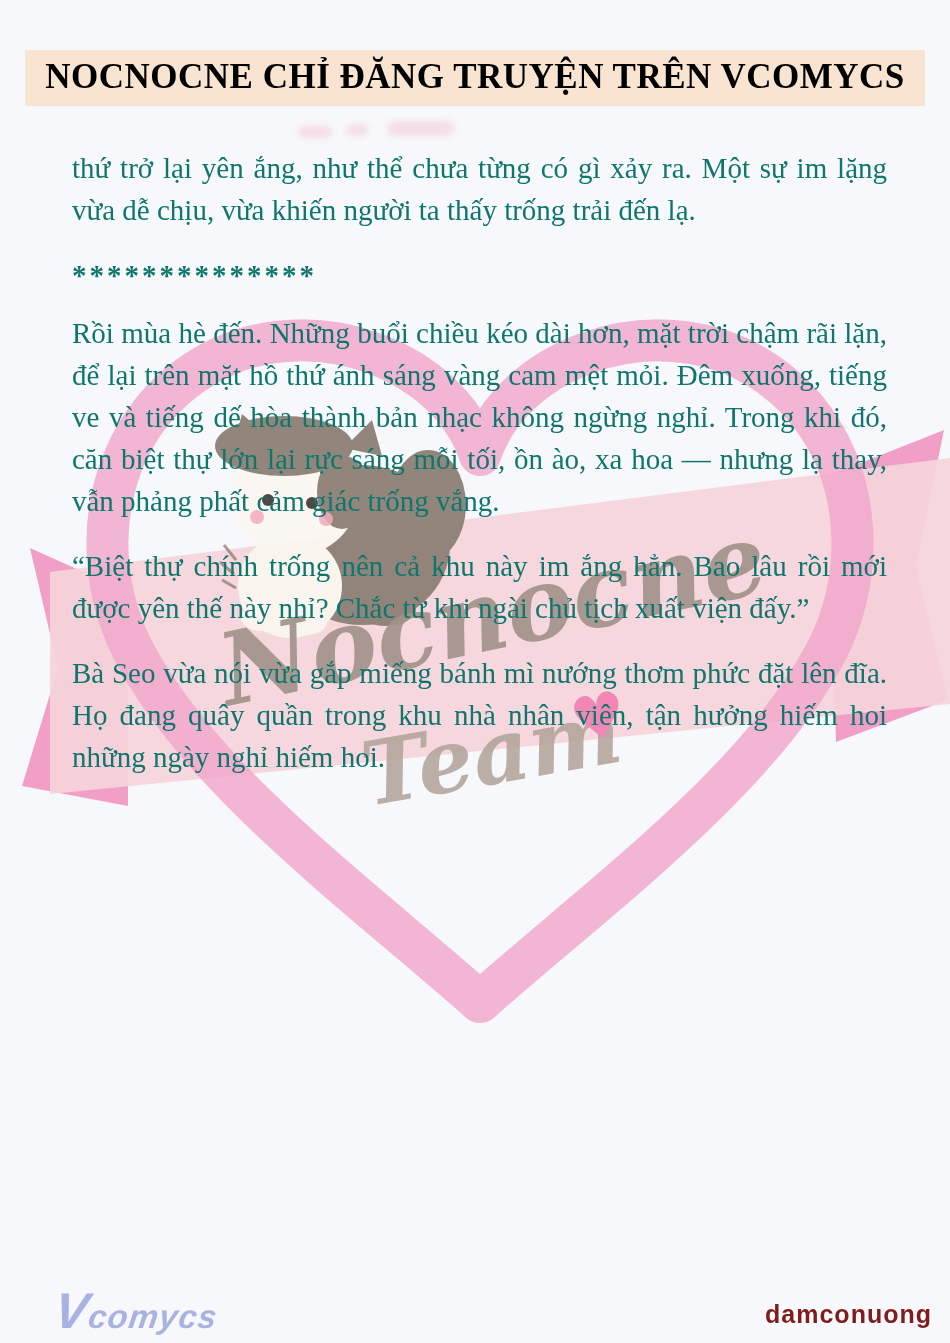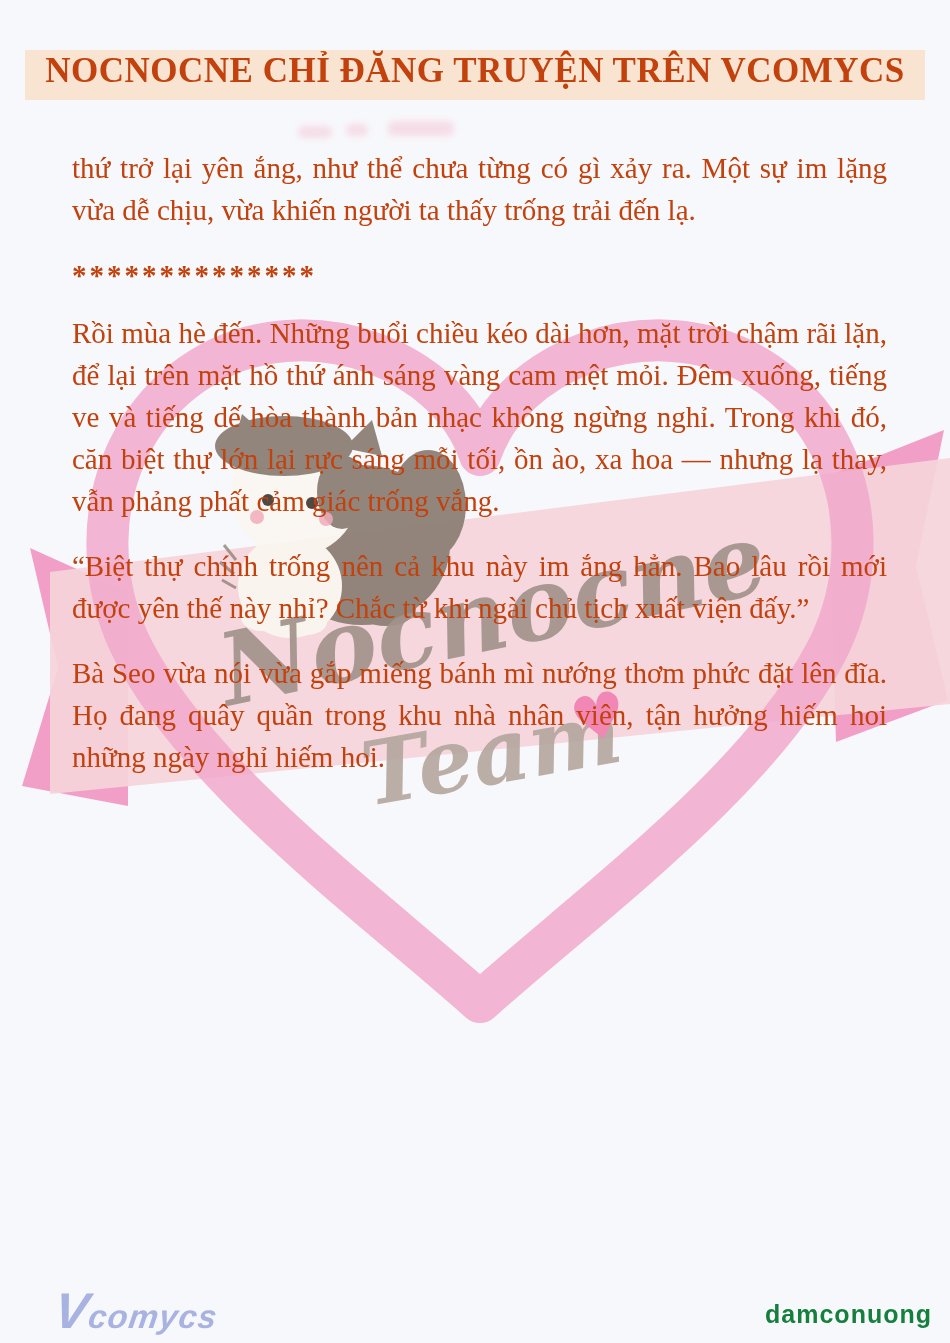--- a/index.html
+++ b/index.html
@@ -10,25 +10,25 @@
     background:#f7f8fb;
     overflow:hidden;
     font-family:"Liberation Serif", serif;
   }
 
   
   .title-wrap { position:absolute; top:50px; left:0; width:100%; text-align:center; z-index:3; }
   .title {
     display:inline-block;
     background:#f9e4d2;
-    color:#c2410c;
+    color:#000000;
     font-weight:bold;
     font-size:35px;
     line-height:1.15;
-    padding:1px 20px 9px 20px;
+    padding:7px 20px 9px 20px;
     letter-spacing:0.5px;
     font-family:"Liberation Serif", serif;
   }
 
   
   .smudge { position:absolute; background:#f3bcd0; filter:blur(3px); opacity:.45; border-radius:6px; z-index:1; }
   .smudge.s1 { left:298px; top:126px; width:34px; height:12px; }
   .smudge.s2 { left:346px; top:124px; width:22px; height:12px; }
   .smudge.s3 { left:388px; top:121px; width:66px; height:15px; }
 
@@ -37,21 +37,21 @@
 
   
   .text-block {
     position:absolute;
     top:147px; left:72px;
     width:815px;
     z-index:2;
     font-size:29px;
     line-height:42px;
     text-align:justify;
-    color:#c2410c;
+    color:#0f766e;
   }
   .text-block p { margin:0 0 23px 0; }
   .text-block p.separator {
     text-align:left;
     font-weight:bold;
     letter-spacing:3px;
     margin:2px 0 16px 0;
   }
 
   
@@ -69,21 +69,21 @@
   }
   .logo::first-letter { font-size:50px; }
   .site-mark {
     position:absolute;
     right:18px; top:1300px;
     z-index:3;
     font-family:"Liberation Sans", sans-serif;
     font-weight:bold;
     font-size:25px;
     letter-spacing:1px;
-    color:#15803d;
+    color:#7f1d1d;
     text-shadow:0 0 3px #ffffff;
   }
 </style>
 </head>
 <body>
 
 <div class="page">
 
   <svg class="watermark-svg" width="950" height="1343" viewBox="0 0 950 1343">
 

